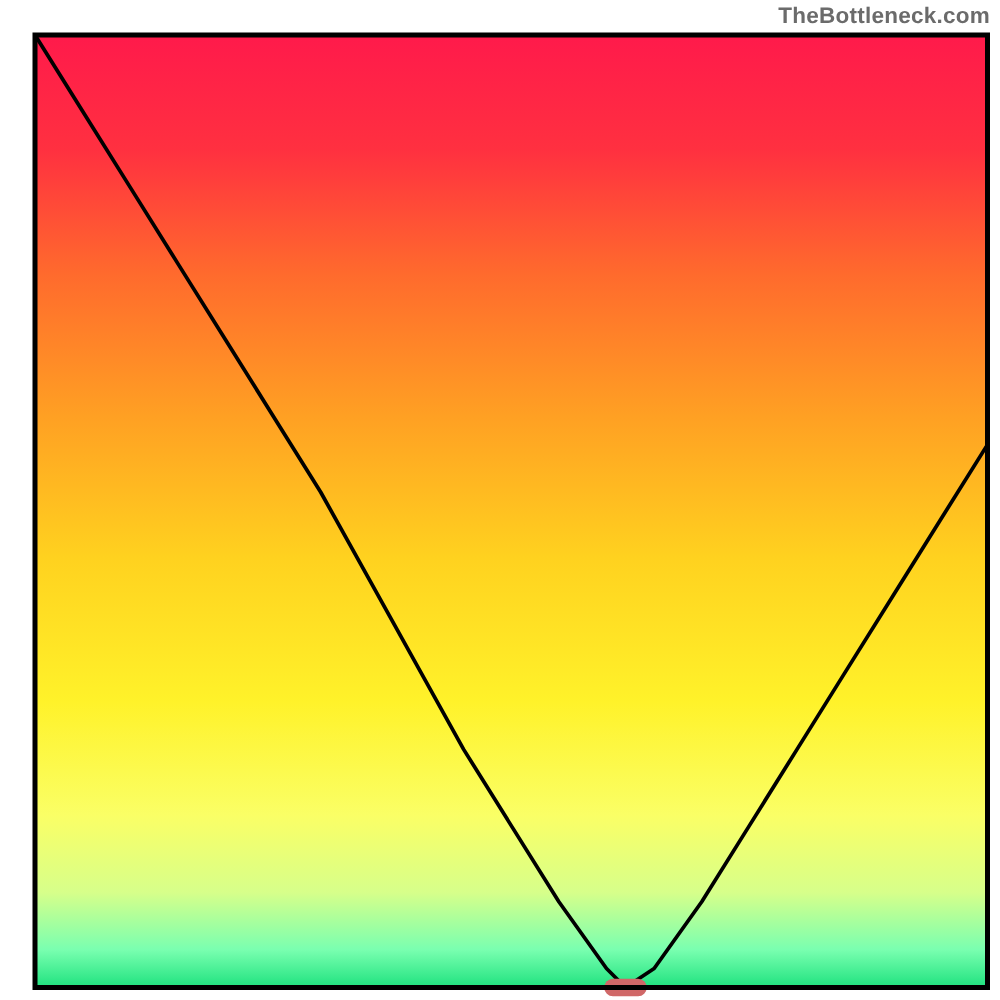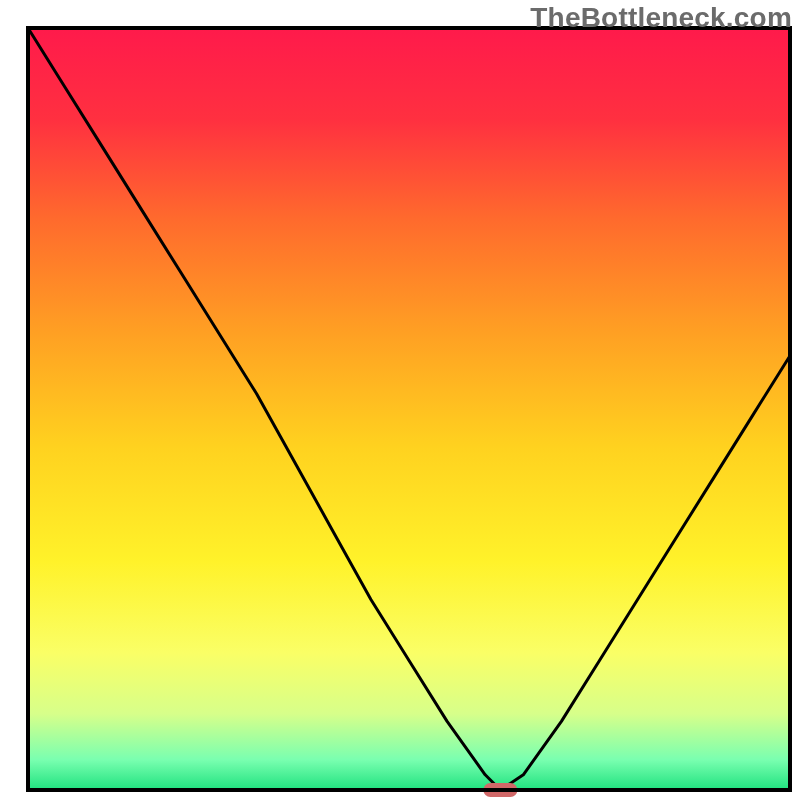--- a/index.html
+++ b/index.html
@@ -12,21 +12,21 @@
   }
   .container {
     position: relative;
     width: 800px;
     height: 800px;
   }
   .watermark {
     position: absolute;
     top: 2px;
     right: 8px;
-    font-size: 28px;
+    font-size: 18px;
     font-weight: 600;
     color: #6b6b6b;
     z-index: 10;
     letter-spacing: 0.2px;
   }
   svg.chart {
     position: absolute;
     top: 0;
     left: 0;
   }

